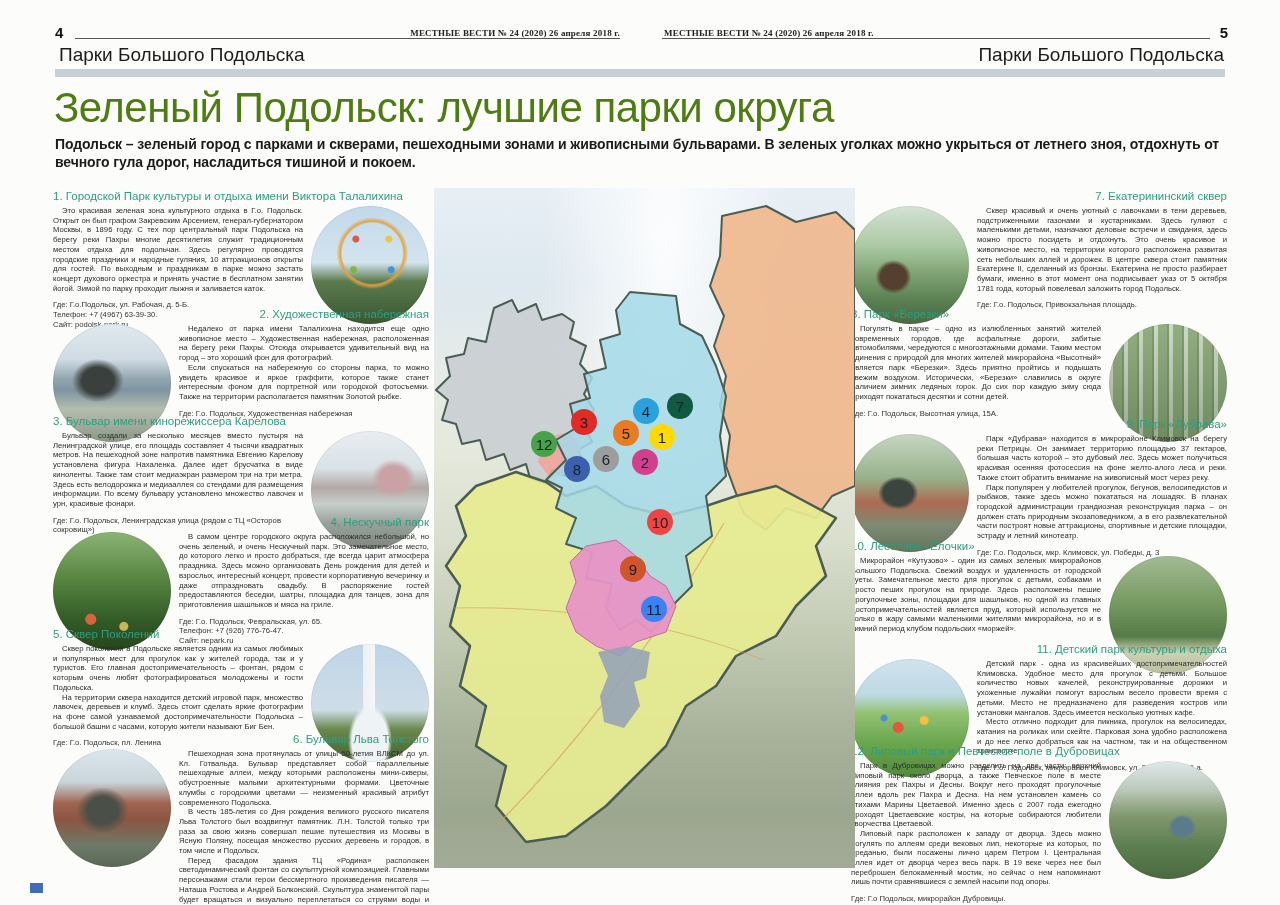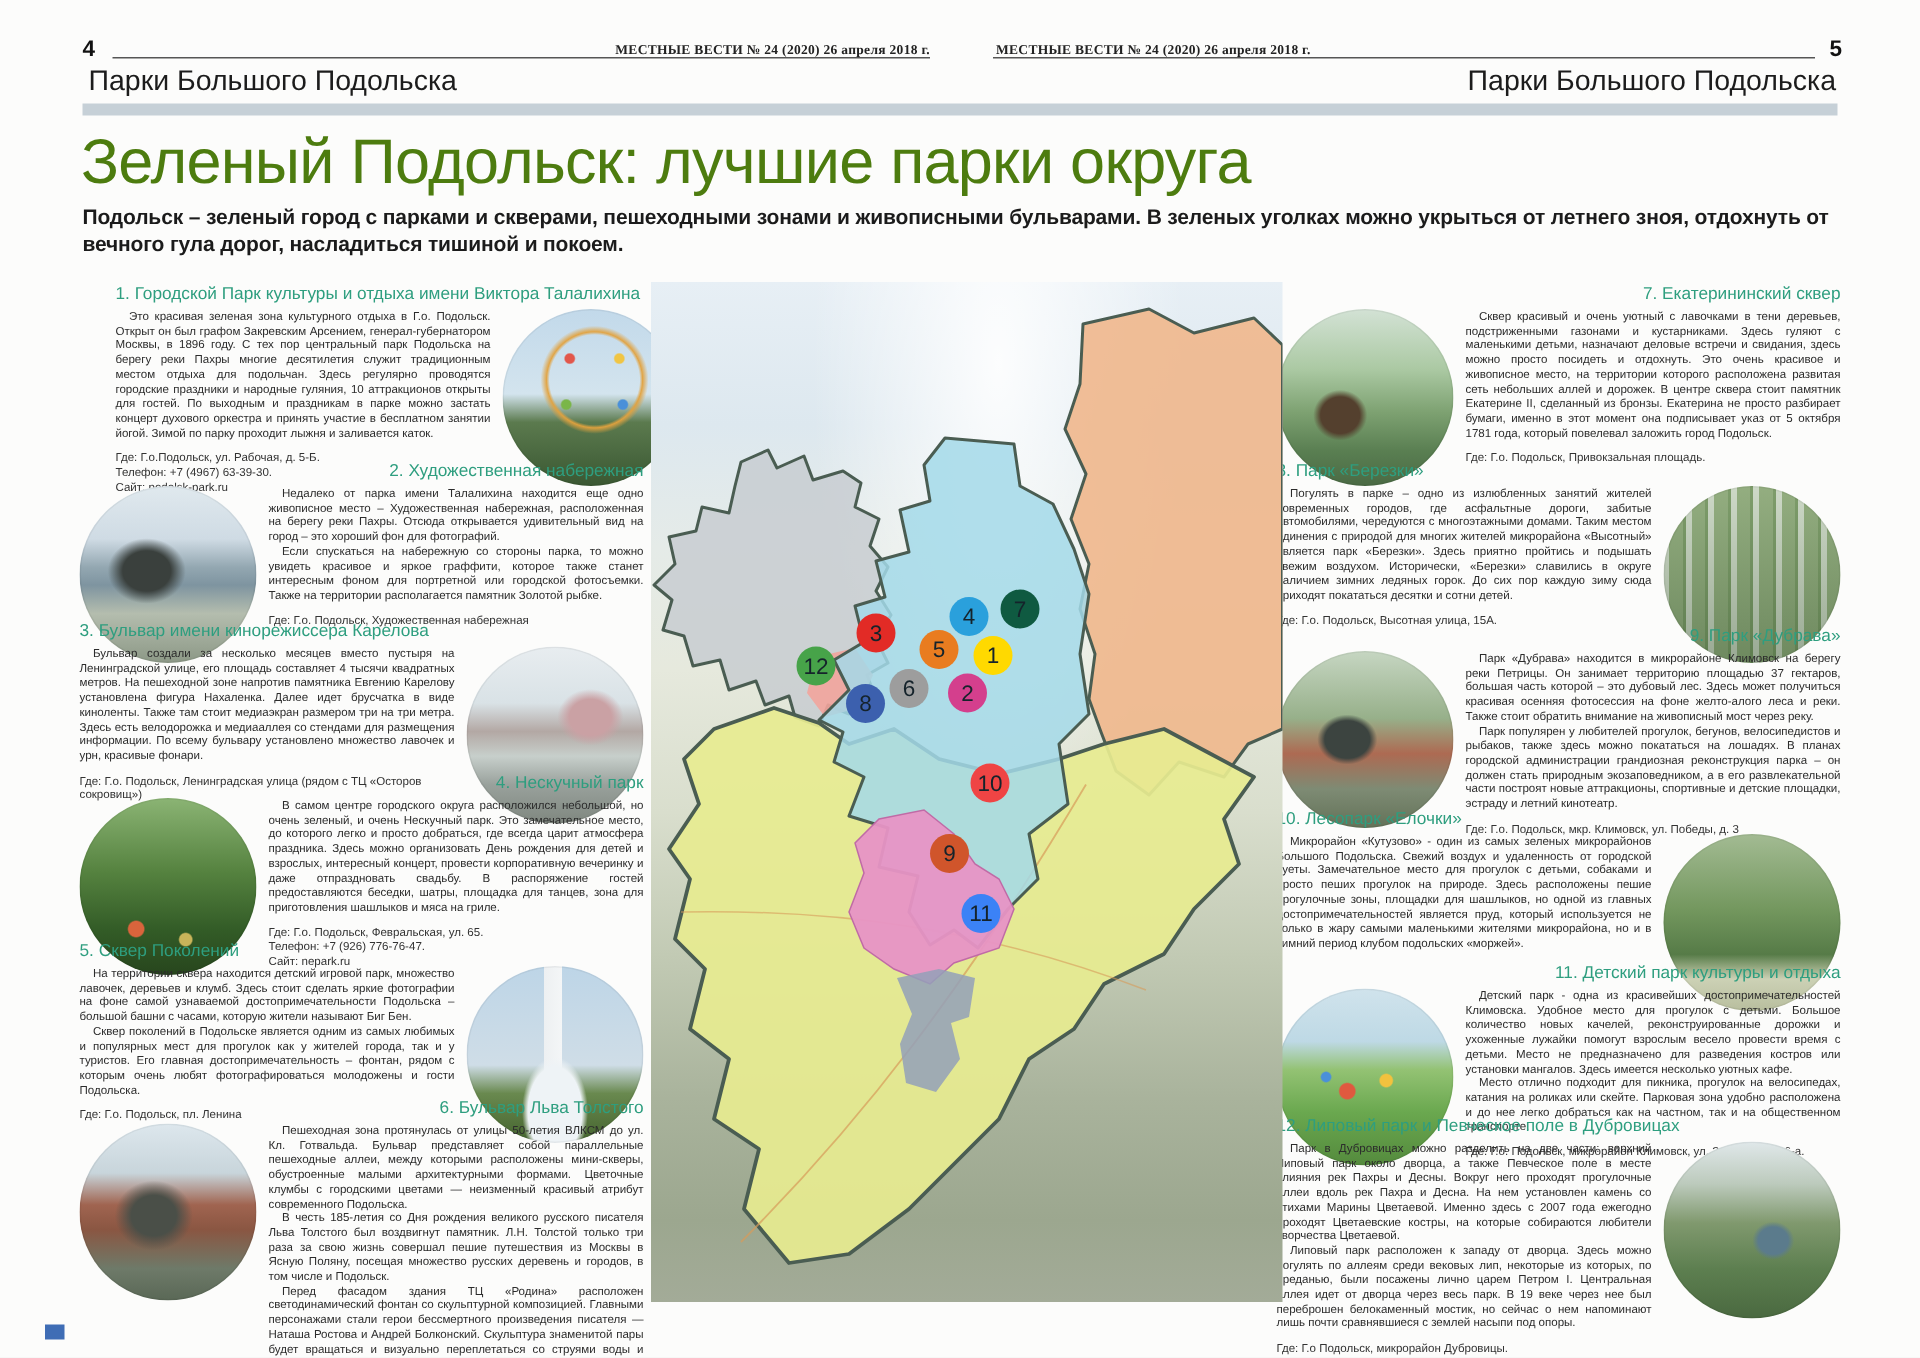--- a/index.html
+++ b/index.html
@@ -106,21 +106,21 @@
   <div class="mastline r"></div>
   <div class="mast r">МЕСТНЫЕ ВЕСТИ № 24 (2020) 26 апреля 2018 г.</div>
   <div class="kicker r">Парки Большого Подольска</div>
 
   <div class="bar"></div>
 
   <div class="title">Зеленый Подольск: лучшие парки округа</div>
   <div class="lede">Подольск – зеленый город с парками и скверами, пешеходными зонами и живописными бульварами. В зеленых уголках можно укрыться от летнего зноя, отдохнуть от вечного гула дорог, насладиться тишиной и покоем.</div>
 
   <div class="col left" id="col-left">
-      <div class="section" style="top: 2px; margin-left: 24px;">
+      <div class="section" style="top: 2px;">
         <div class="sec-title">1. Городской Парк культуры и отдыха имени Виктора Талалихина</div>
         <div class="sec-row">
           <div class="sec-text">
             <p>Это красивая зеленая зона культурного отдыха в Г.о. Подольск. Открыт он был графом Закревским Арсением, генерал-губернатором Москвы, в 1896 году. С тех пор центральный парк Подольска на берегу реки Пахры многие десятилетия служит традиционным местом отдыха для подольчан. Здесь регулярно проводятся городские праздники и народные гуляния, 10 аттракционов открыты для гостей. По выходным и праздникам в парке можно застать концерт духового оркестра и принять участие в бесплатном занятии йогой. Зимой по парку проходит лыжня и заливается каток.</p>
             <div class="sec-where">
               <div>Где: Г.о.Подольск, ул. Рабочая, д. 5-Б.</div>
               <div>Телефон: +7 (4967) 63-39-30.</div>
               <div>Сайт: podolsk-park.ru</div>
             </div>
           </div>
@@ -163,22 +163,22 @@
               <div>Телефон: +7 (926) 776-76-47.</div>
               <div>Сайт: nepark.ru</div>
             </div>
           </div>
         </div>
       </div>
       <div class="section" style="top: 440px;">
         <div class="sec-title">5. Сквер Поколений</div>
         <div class="sec-row">
           <div class="sec-text">
+            <p>Сквер поколений в Подольске является одним из самых любимых и популярных мест для прогулок как у жителей города, так и у туристов. Его главная достопримечательность – фонтан, рядом с которым очень любят фотографироваться молодожены и гости Подольска.</p>
             <p>На территории сквера находится детский игровой парк, множество лавочек, деревьев и клумб. Здесь стоит сделать яркие фотографии на фоне самой узнаваемой достопримечательности Подольска – большой башни с часами, которую жители называют Биг Бен.</p>
-            <p>Сквер поколений в Подольске является одним из самых любимых и популярных мест для прогулок как у жителей города, так и у туристов. Его главная достопримечательность – фонтан, рядом с которым очень любят фотографироваться молодожены и гости Подольска.</p>
             <div class="sec-where">
               <div>Где: Г.о. Подольск, пл. Ленина</div>
             </div>
           </div>
           <div class="photo ph5"></div>
         </div>
       </div>
       <div class="section" style="top: 545px;">
         <div class="sec-title indent">6. Бульвар Льва Толстого</div>
         <div class="sec-row">

